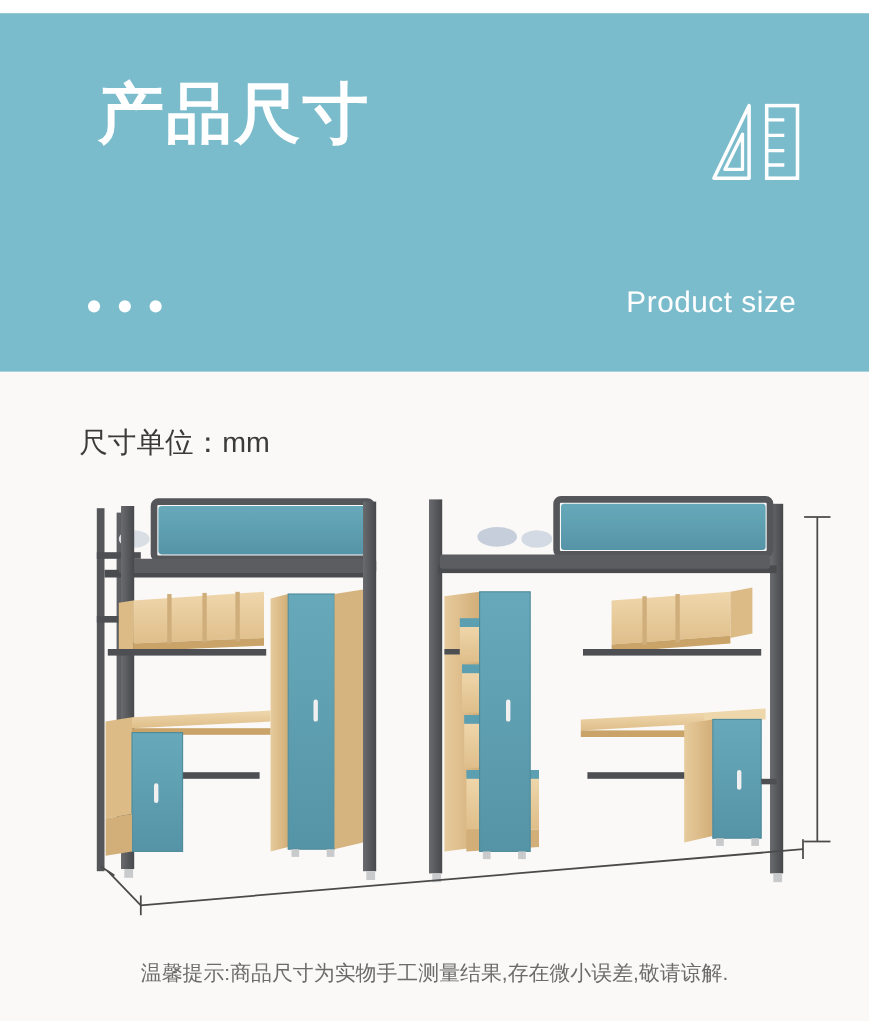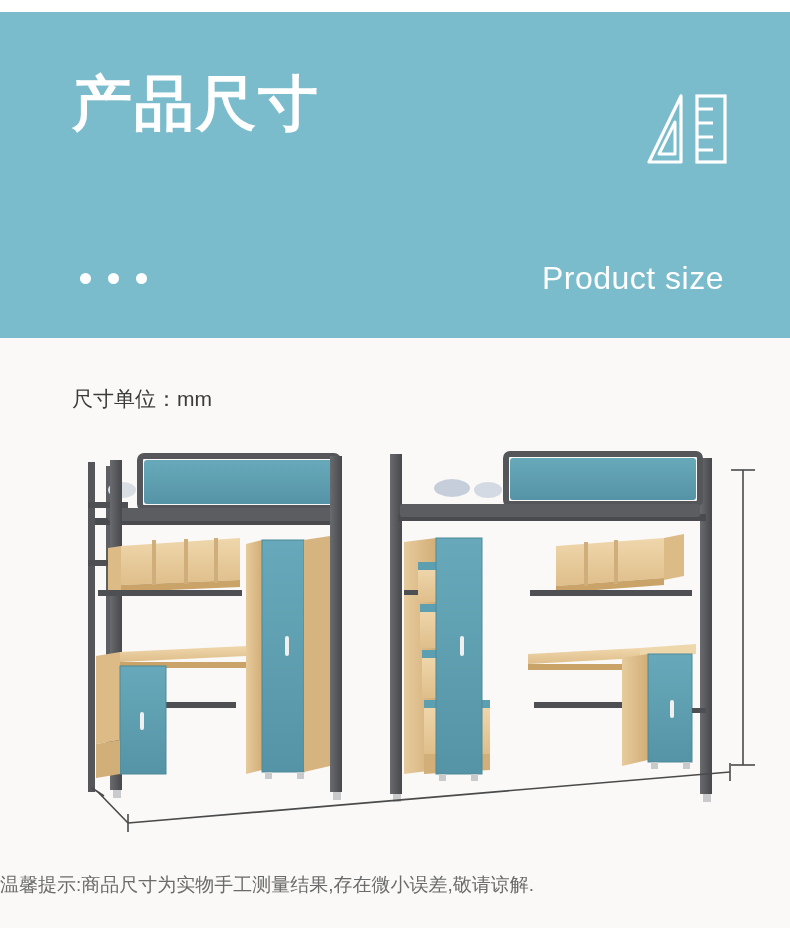--- a/index.html
+++ b/index.html
@@ -10,44 +10,44 @@
     overflow:hidden;
     position:relative;
   }
   .page{position:absolute;inset:0;background:#ffffff;}
 
   
   .header{
     position:absolute;left:0;top:12px;width:790px;height:326px;
     background:#7BBCCC;
   }
-  .title-block{position:absolute;left:72px;top:58px;text-align:right;}
+  .title-block{position:absolute;left:89px;top:58px;text-align:right;}
   .title-line{
     color:#ffffff;font-size:60px;font-weight:bold;
     line-height:68px;letter-spacing:2px;white-space:nowrap;
   }
   .dots{position:absolute;left:80px;top:261px;display:flex;gap:17px;}
   .dot{width:11px;height:11px;border-radius:50%;background:#ffffff;}
   .product-size-en{
     position:absolute;right:66px;top:248px;
-    color:#ffffff;font-size:32px;letter-spacing:.5px;white-space:nowrap;
+    color:#ffffff;font-size:27px;letter-spacing:.5px;white-space:nowrap;
   }
   .ruler-icon{position:absolute;left:645px;top:80px;}
 
   
   .body-area{
     position:absolute;left:0;top:338px;width:790px;height:590px;
     background:#FAF9F7;
   }
   .unit-label{
     position:absolute;left:72px;top:385px;
-    color:#3b3b3b;font-size:21px;white-space:nowrap;
+    color:#3b3b3b;font-size:26px;white-space:nowrap;
   }
   .footnote{
-    position:absolute;left:0;top:872px;width:790px;
+    position:absolute;left:0;top:872px;width:790px;text-align:center;
     color:#6b6b6b;font-size:19px;white-space:nowrap;
   }
 
   
   .stage{position:absolute;left:0;top:440px;width:790px;height:400px;}
   .stage svg{display:block;}
 
   
   .dim-layer{position:absolute;left:0;top:440px;width:790px;height:410px;pointer-events:none;}
 </style>

